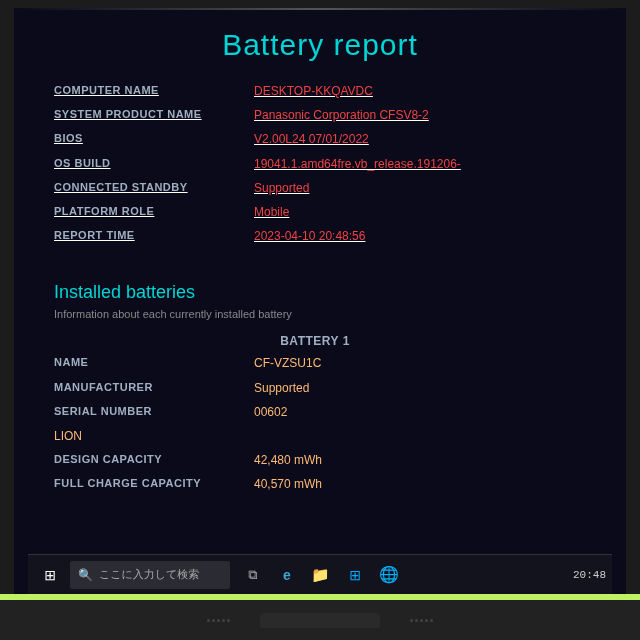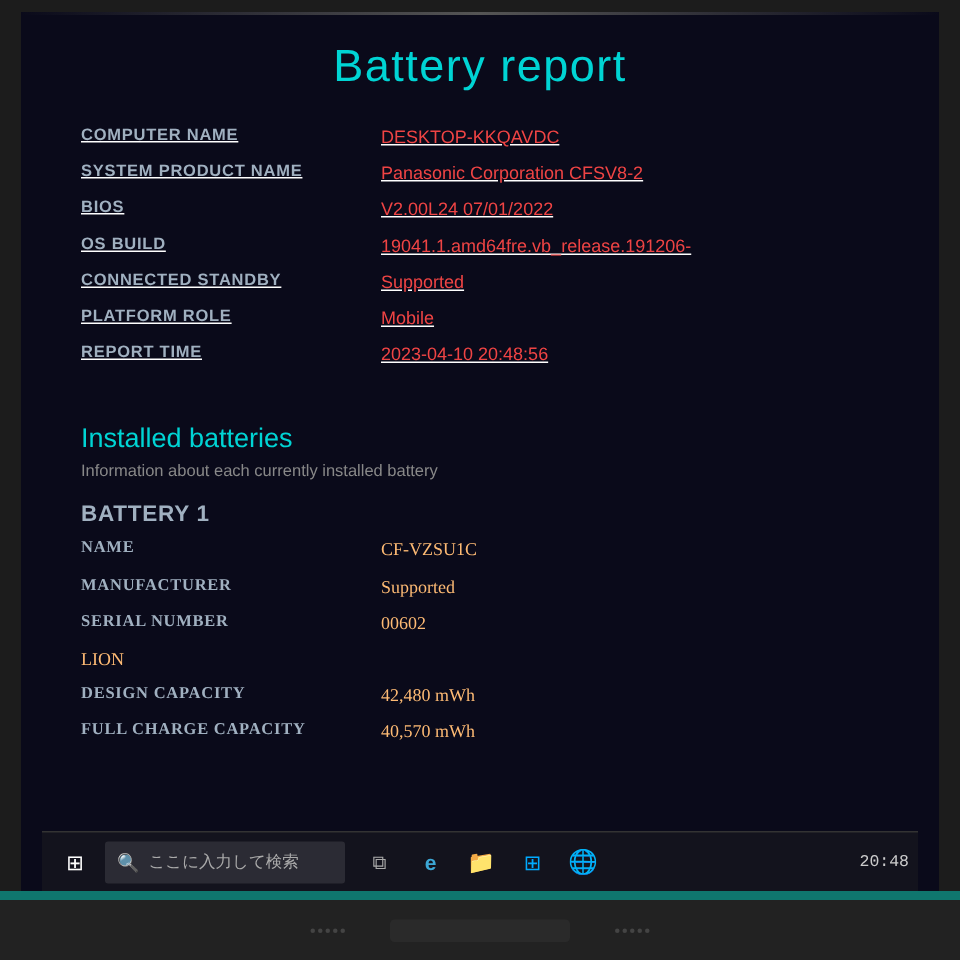--- a/index.html
+++ b/index.html
@@ -10,21 +10,21 @@
       background: #1a1a2e;
       font-family: 'Segoe UI', Arial, sans-serif;
       overflow: hidden;
       position: relative;
     }
 
     .laptop-bezel {
       width: 640px;
       height: 600px;
       background: #1c1c1c;
-      border-bottom: 6px solid #0f766e;
+      border-bottom: 6px solid #bef264;
       position: relative;
       overflow: hidden;
     }
 
     .screen {
       position: absolute;
       top: 8px;
       left: 14px;
       right: 14px;
       bottom: 0;
@@ -83,38 +83,37 @@
     }
 
     .section-subtitle {
       color: #888;
       font-size: 11px;
       margin-bottom: 14px;
     }
 
     .battery-header {
       color: #a0b0c0;
-      font-size: 15px;
+      font-size: 12px;
       font-weight: 600;
-      text-align: left;
+      text-align: center;
       margin-bottom: 6px;
       padding-right: 10px;
       letter-spacing: 0.5px;
     }
 
     .battery-table {
       width: 100%;
     }
 
     .battery-row {
       display: flex;
       margin-bottom: 5px;
       font-size: 12px;
       line-height: 1.6;
-      font-family: Liberation Serif, serif;
     }
 
     .battery-label {
       color: #a0b0c0;
       font-weight: 600;
       width: 200px;
       min-width: 200px;
       font-size: 11px;
       letter-spacing: 0.5px;
     }

